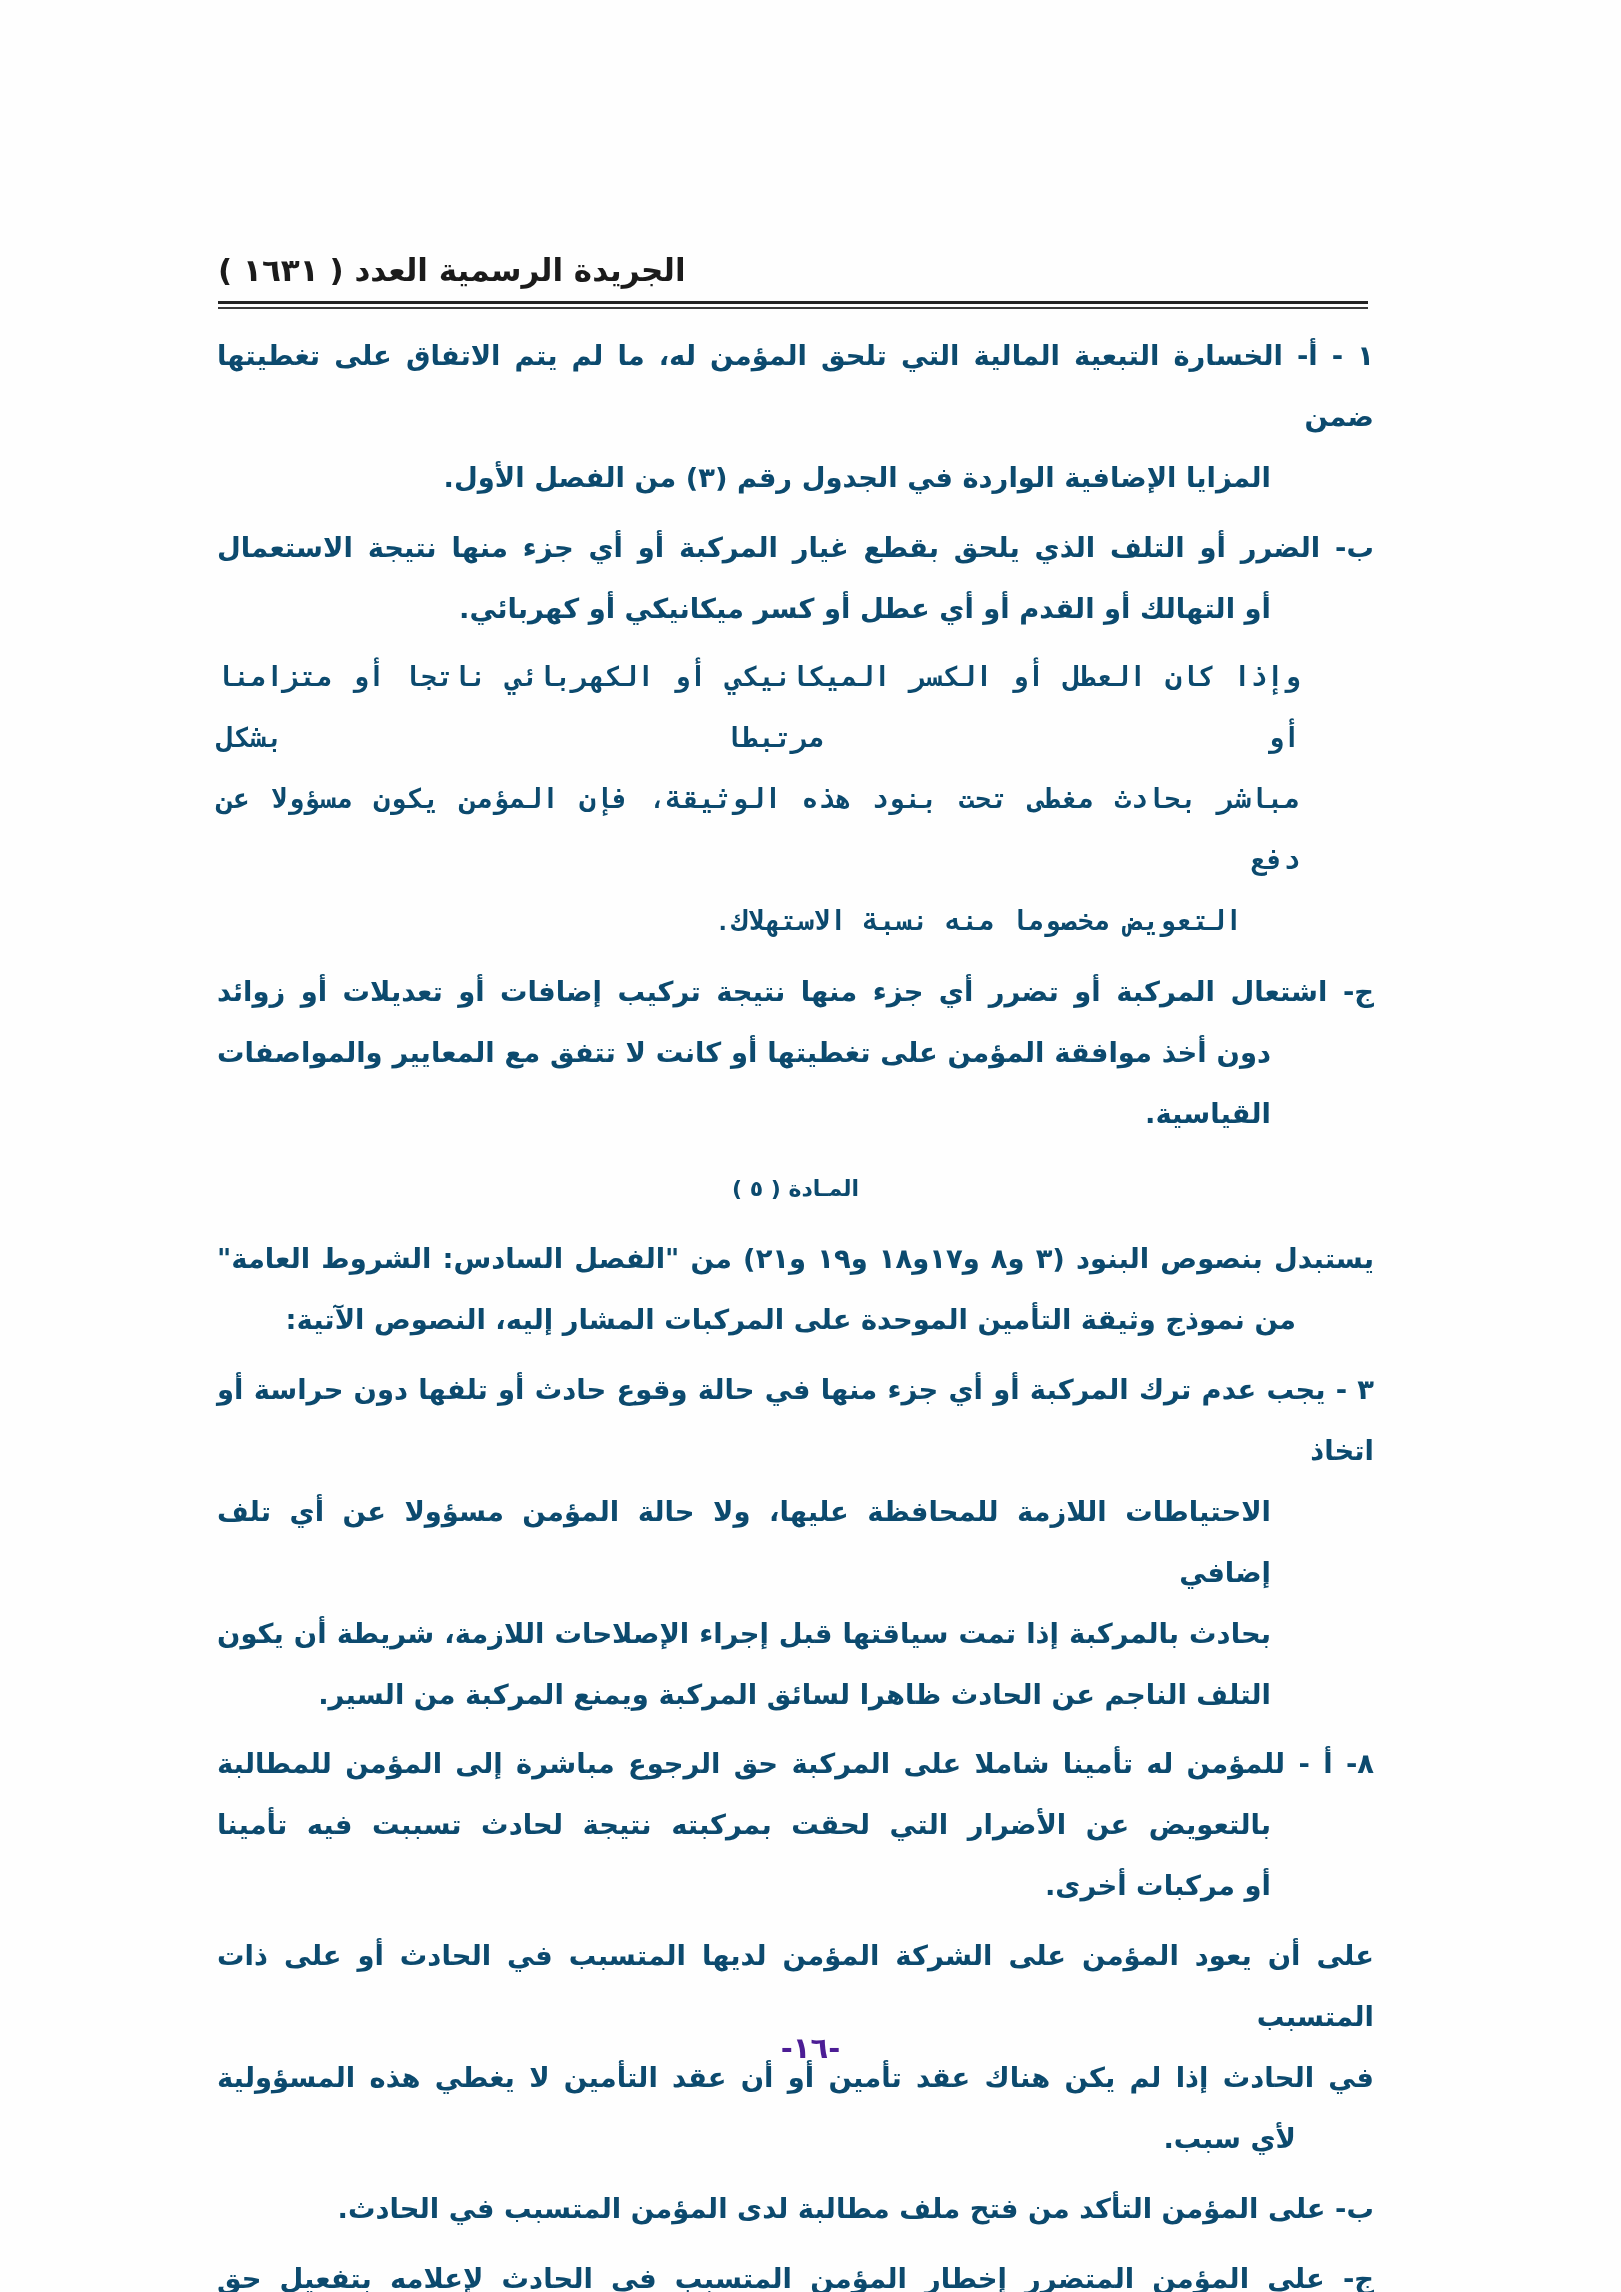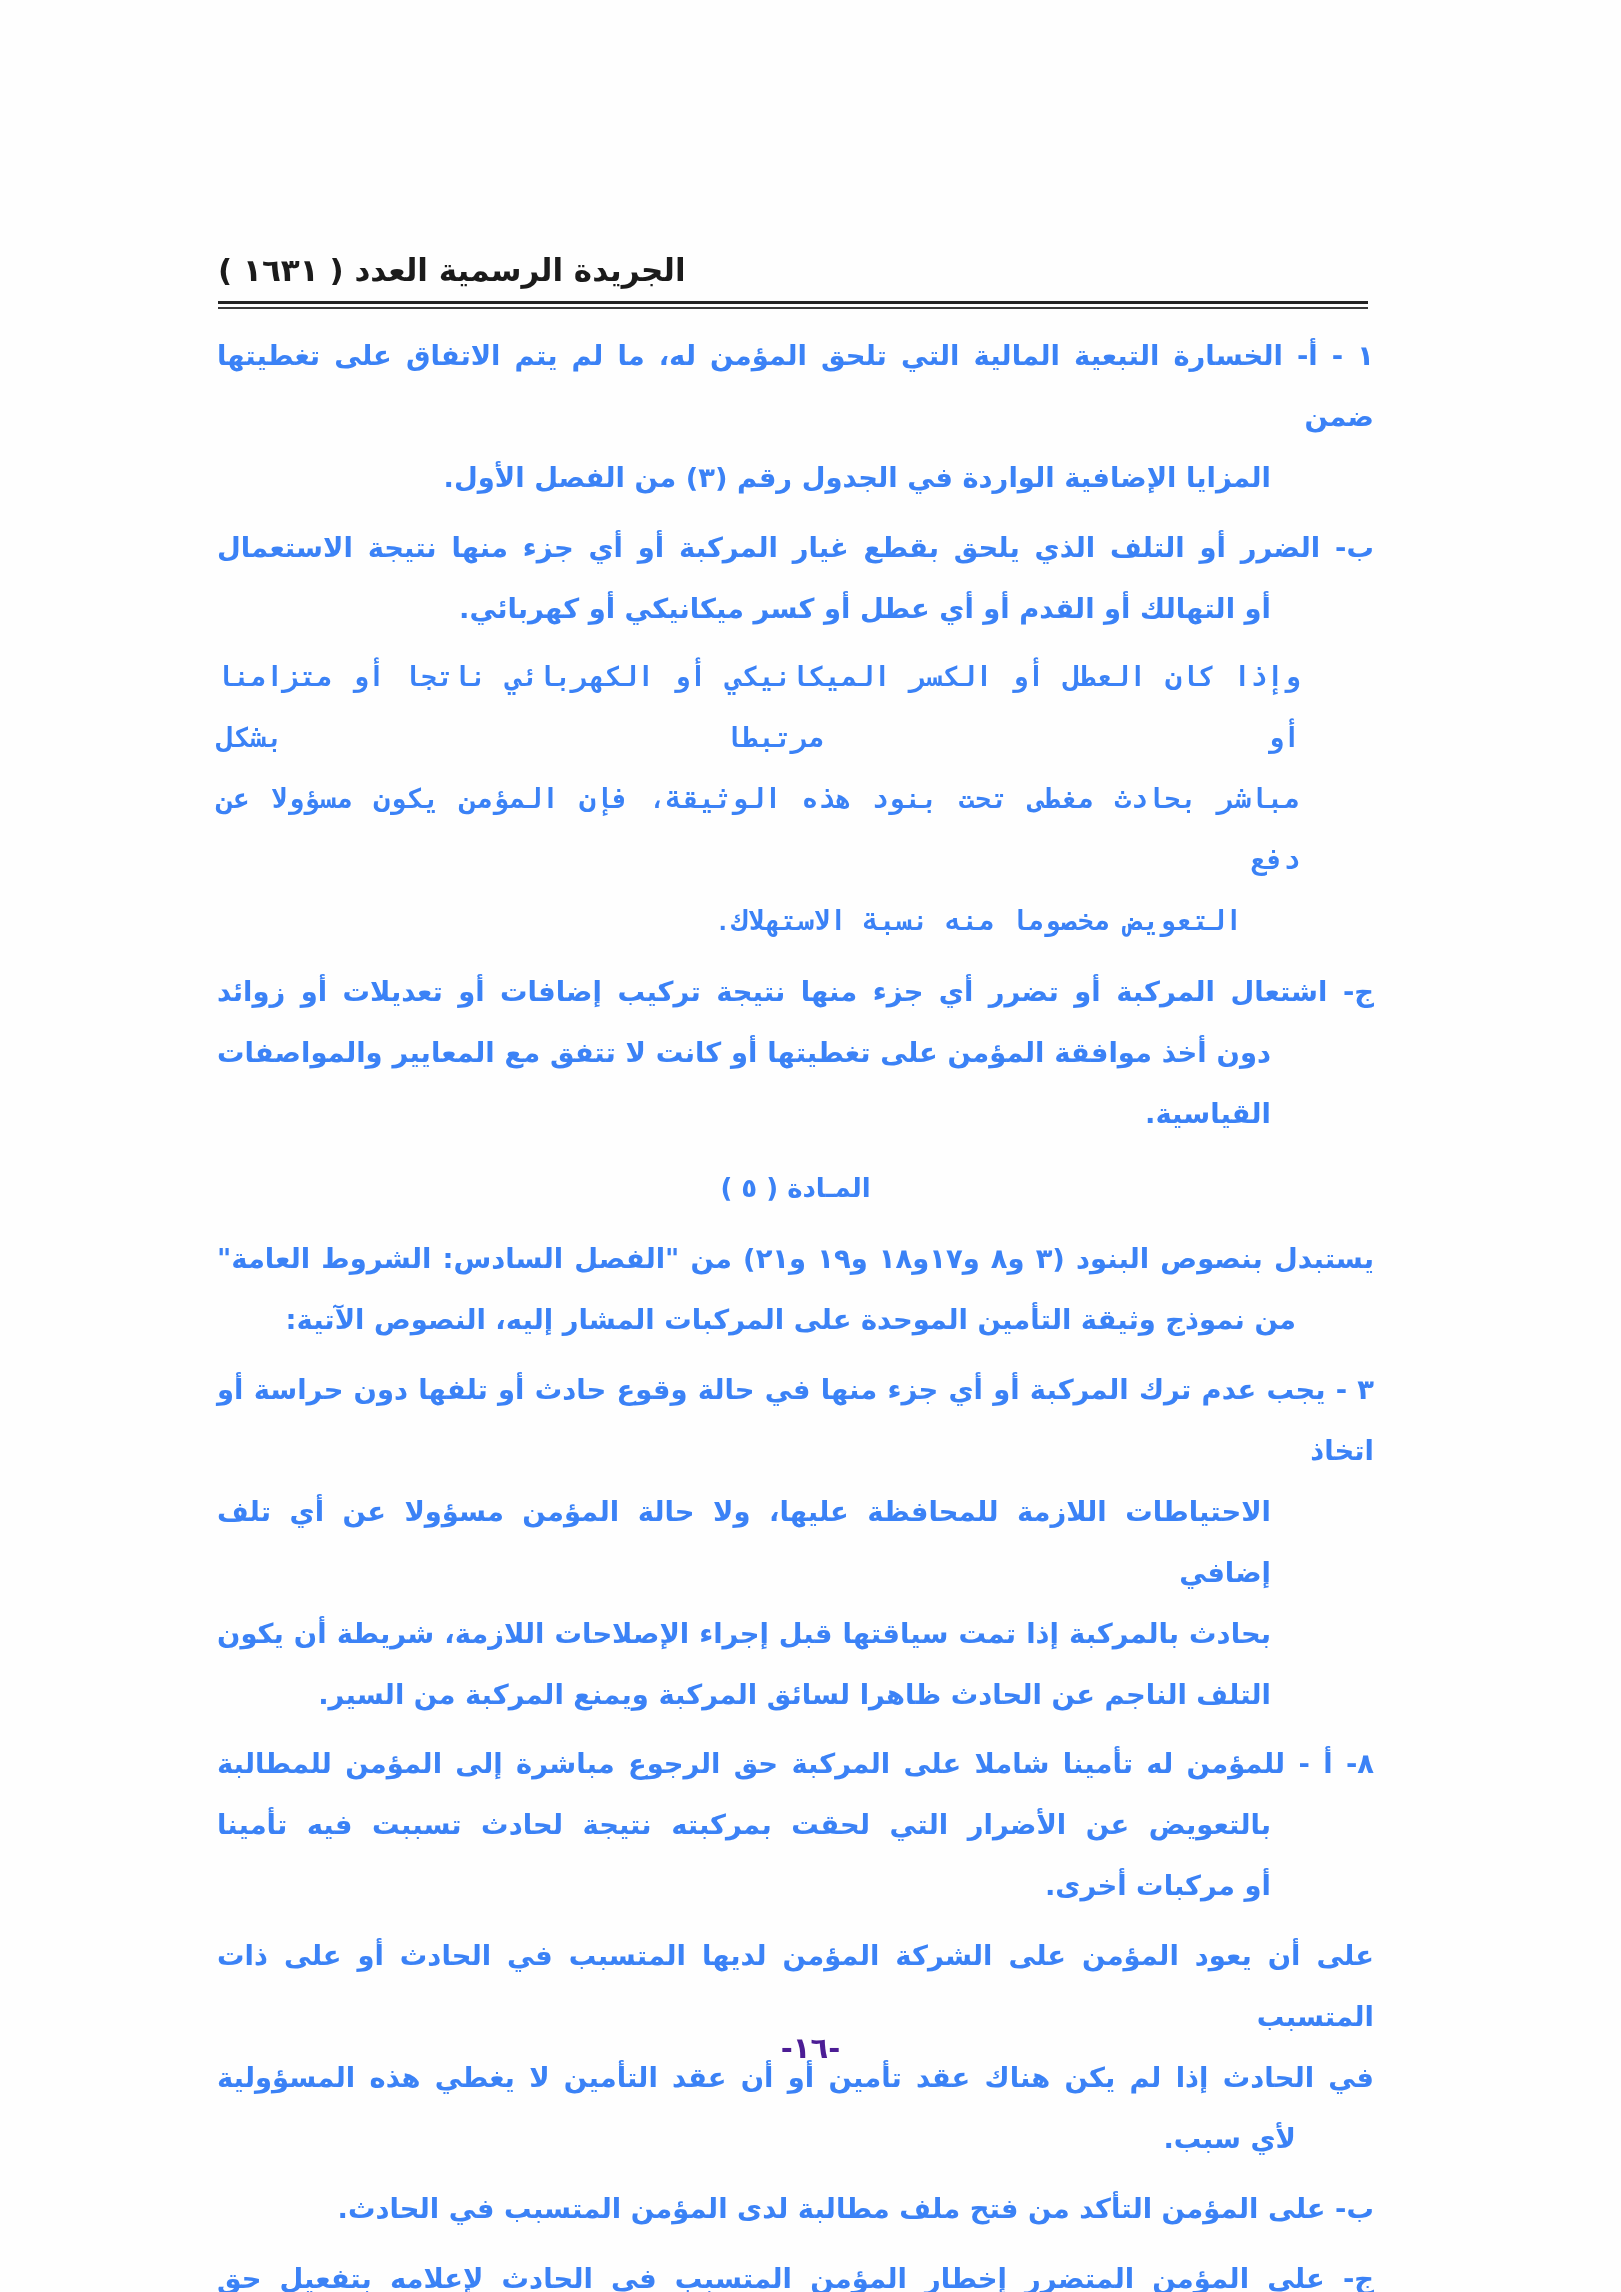--- a/index.html
+++ b/index.html
@@ -29,31 +29,31 @@
   .content{
     position:absolute;top:325px;right:247px;width:1157px;
     direction:rtl;font-size:27.4px;
   }
   .block{margin-top:8.8px;}
   .block:first-child{margin-top:0;}
   .line{
     line-height:61px;
     text-align:justify;
     text-align-last:justify;
-    color:#3b82f6;
+    color:#0c4a6e;
   }
   .line.last{text-align-last:right;}
   .item .line:not(.first){padding-right:103px;}
   .para .line.last{padding-right:78px;}
   .para-ind .line{padding-right:74px;font-family:Liberation Mono, monospace;}
   .para-ind .line.last{padding-right:132px;}
   .heading{margin:13.7px 0 6.9px;}
   .heading .line{
     text-align:center;text-align-last:center;
-    font-size:26px;
+    font-size:22px;
   }
   .footer{
     position:absolute;top:2031px;left:0;width:100%;
     text-align:center;
   }
   .page-number{
     font-size:29px;letter-spacing:2.9px;color:#4c1d95;
     direction:rtl;
   }
 </style>

